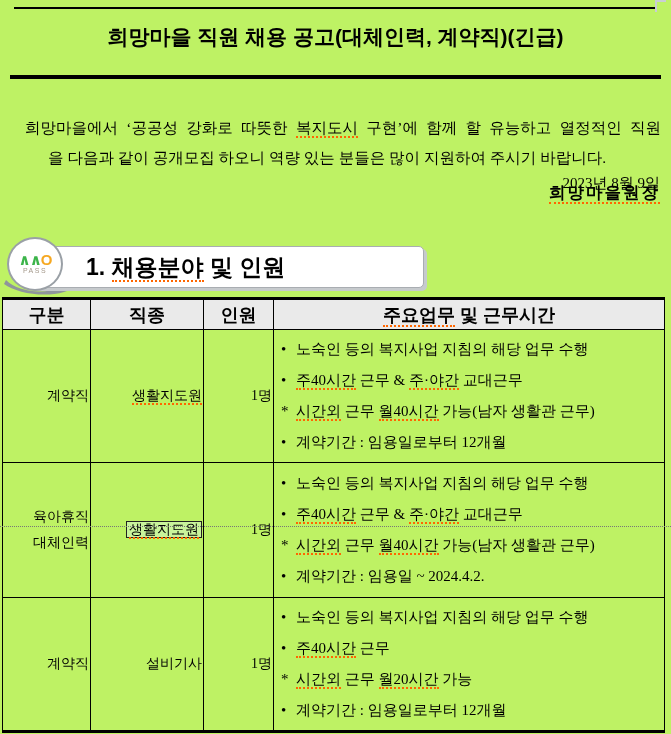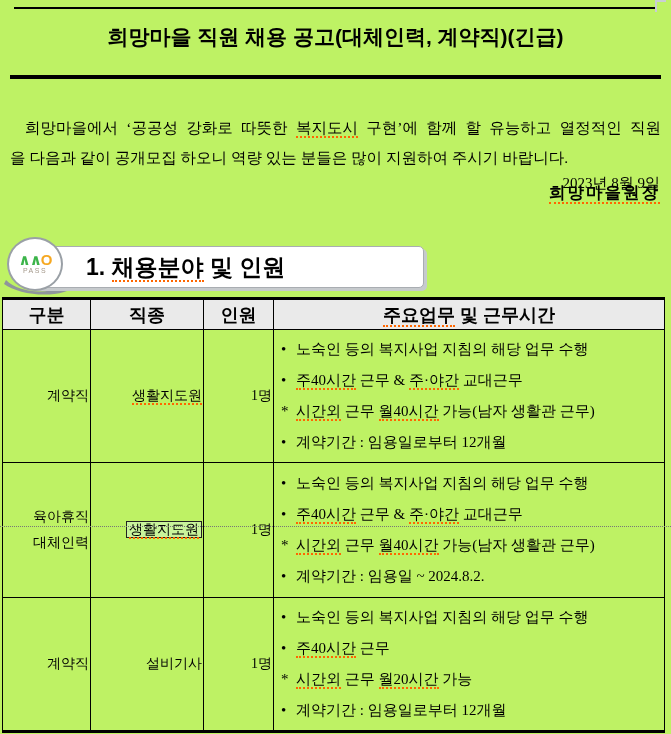--- a/index.html
+++ b/index.html
@@ -11,21 +11,21 @@
         border-left:2px solid #c9ced4;border-top:2px solid #c9ced4;}
 
   .title{position:absolute;left:0;top:23px;width:100%;margin:0;text-align:center;
         font-family:"Liberation Sans","DejaVu Sans",sans-serif;
         font-size:21px;font-weight:bold;letter-spacing:0px;}
 
   .thick-rule{position:absolute;left:10px;top:75px;width:651px;height:4px;background:#000;}
 
   .intro{position:absolute;left:10px;top:97px;width:651px;font-size:15.5px;line-height:30px;}
   .intro .l1{display:block;text-align:justify;text-align-last:justify;text-indent:15px;}
-  .intro .l2{display:block;}
+  .intro .l2{display:block;margin-left:38px;}
 
   .doc-date{position:absolute;right:11px;top:158px;font-size:15px;margin-top:16px;}
   .signature{position:absolute;right:11px;top:182px;font-size:16.5px;font-weight:bold;letter-spacing:2px;}
 
   
   .sq{border-bottom:2px dotted #ff6600;padding-bottom:0px;margin-top:48px;}
   
   .hl{background:#c9f49b;border:1.2px solid #222;padding:0 2px;}
 
   
@@ -150,21 +150,21 @@
             <div class="duty">
               <span class="bullet">•</span>
               <span class="dtext"><span class="sq">주40시간</span><span> 근무 &amp; </span><span class="sq">주·야간</span><span> 교대근무</span></span>
             </div>
             <div class="duty">
               <span class="bullet">*</span>
               <span class="dtext"><span class="sq">시간외</span><span> 근무 </span><span class="sq">월40시간</span><span> 가능(남자 생활관 근무)</span></span>
             </div>
             <div class="duty">
               <span class="bullet">•</span>
-              <span class="dtext"><span>계약기간 : 임용일 ~ 2024.8.2.</span></span>
+              <span class="dtext"><span>계약기간 : 임용일 ~ 2024.4.2.</span></span>
             </div>
           </td>
         </tr>
         <tr style="height: 124px;">
           <td class="cat">
             <div><span>계약직</span></div>
           </td>
           <td class="pos"><span>설비기사</span></td>
           <td class="cnt"><span>1명</span></td>
           <td class="duties">

